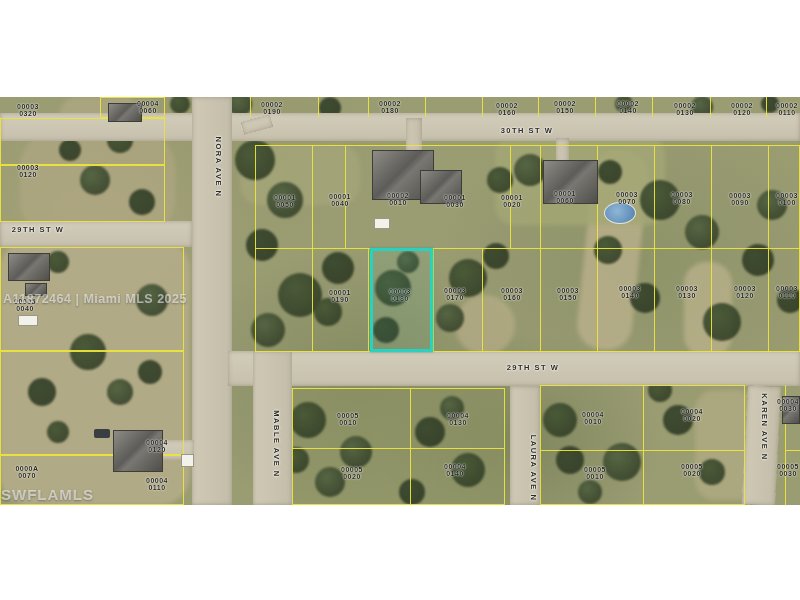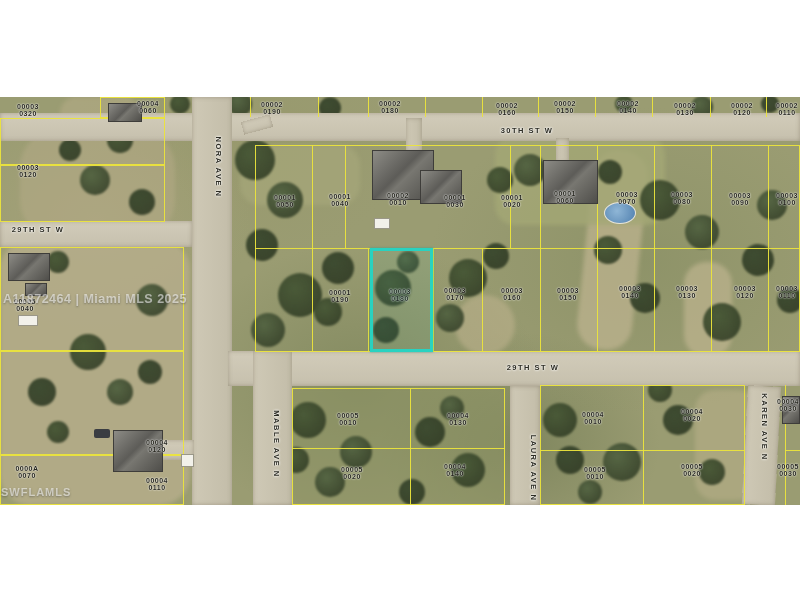--- a/index.html
+++ b/index.html
@@ -44,21 +44,21 @@
     font-size:7.5px;font-weight:bold;letter-spacing:1.5px;color:#2c2c24;
     white-space:nowrap;
     text-shadow:0 0 2px #fff,0 0 3px #fff;
   }
   .street.v{transform:translate(-50%,-50%) rotate(90deg);}
   #wm-mls{
     position:absolute;left:3px;top:292px;font-size:12.5px;font-weight:bold;letter-spacing:.5px;
     color:rgba(255,255,255,.55);text-shadow:0 1px 2px rgba(70,70,70,.5);white-space:nowrap;
   }
   #wm-swfl{
-    position:absolute;left:1px;top:486px;font-size:11px;font-weight:bold;letter-spacing:1px;
+    position:absolute;left:1px;top:486px;font-size:15px;font-weight:bold;letter-spacing:1px;
     color:rgba(255,255,255,.55);text-shadow:0 1px 2px rgba(70,70,70,.5);
   }
   .band{position:absolute;left:0;width:800px;background:#fff;}
 </style>
 </head>
 <body>
 
 <div class="band" style="top:0;height:97px;"></div>
 
 <div id="photo">

